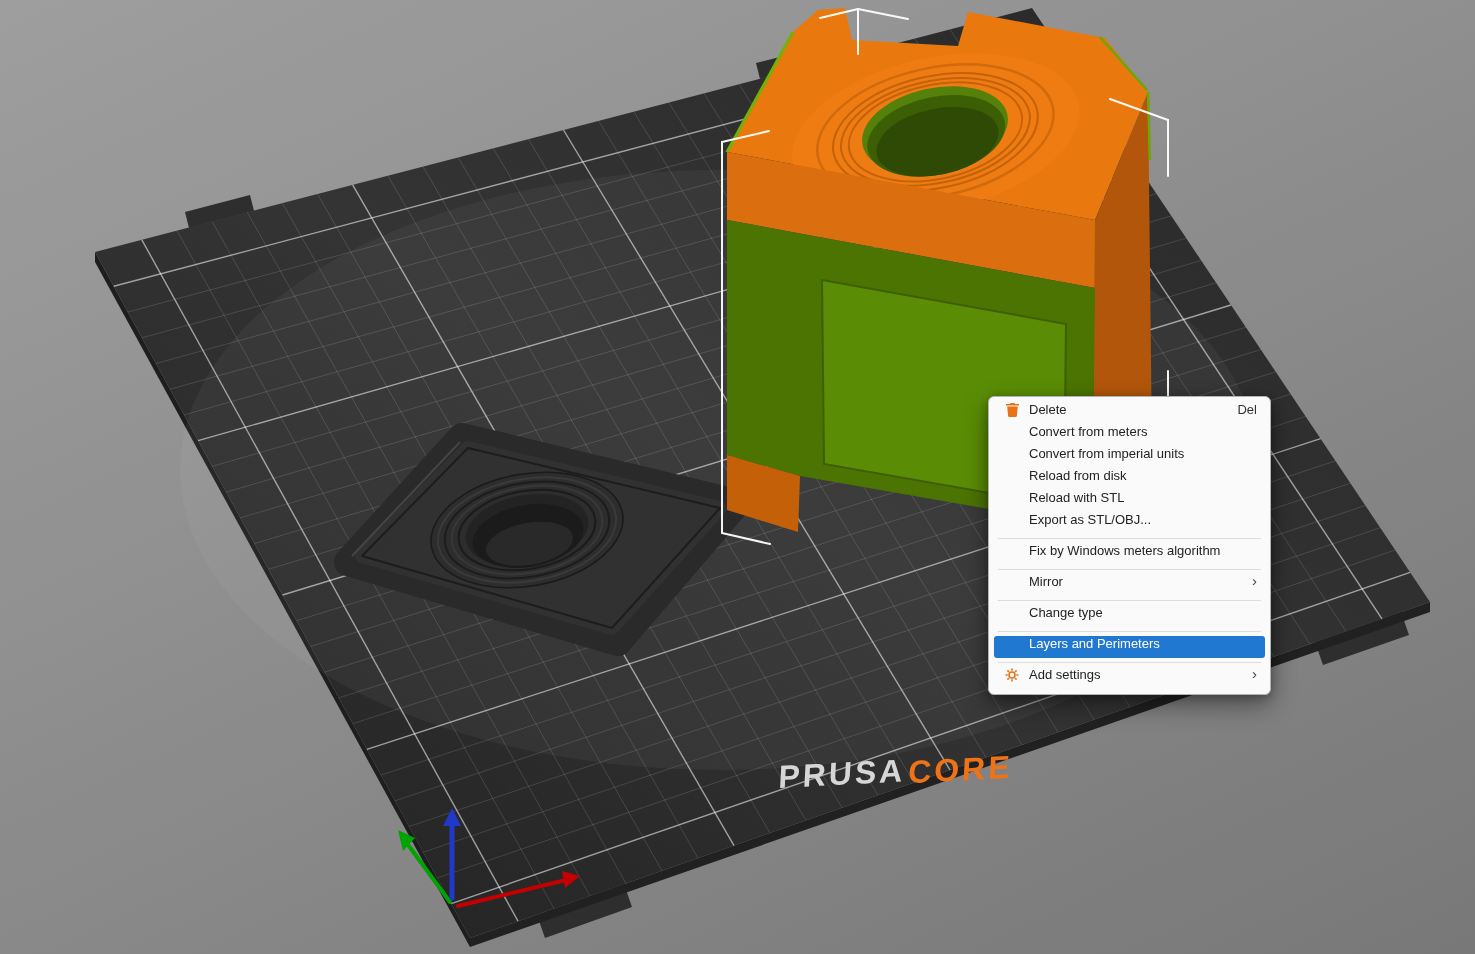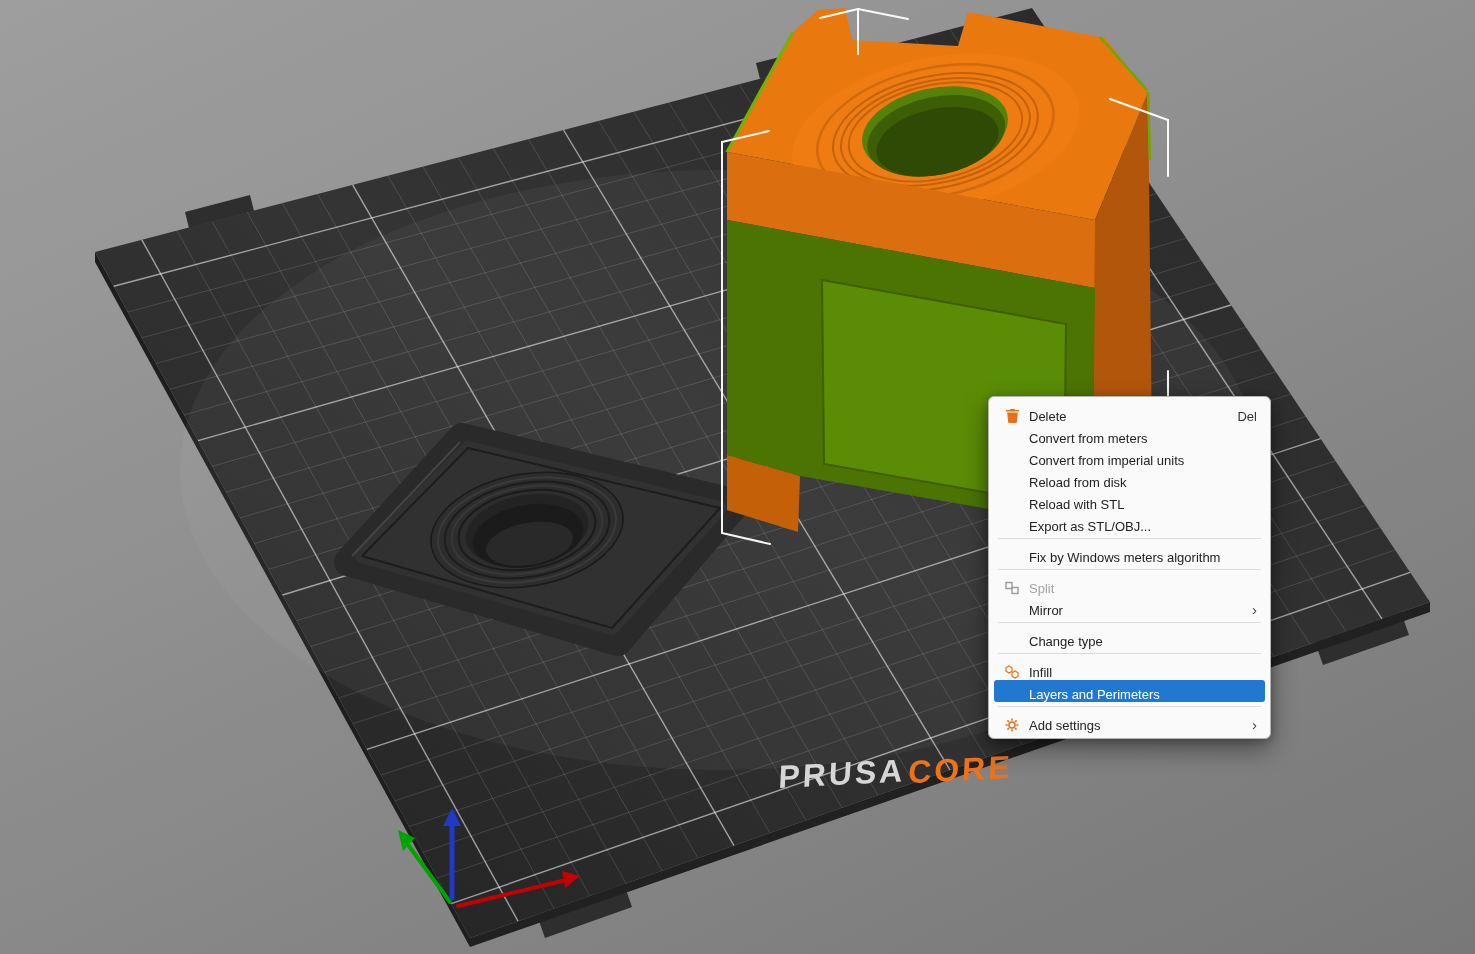--- a/index.html
+++ b/index.html
@@ -10,21 +10,21 @@
   }
   svg.scene{position:absolute;left:0;top:0;}
   .bed-logo-text{font-family:"Liberation Sans",sans-serif;font-weight:bold;font-size:32px;letter-spacing:3px;}
   
   .menu{
     position:absolute;left:988px;top:396px;width:283px;box-sizing:border-box;
     background:#fafafa;border:1px solid #b3b3b3;border-radius:6px;
     box-shadow:0 10px 26px rgba(0,0,0,.42),0 2px 8px rgba(0,0,0,.25);
     padding:5px 0;font-size:13px;color:#222;user-select:none;
   }
-  .mi{display:flex;align-items:flex-end;height:22px;margin:0 5px;padding:0 8px;border-radius:3px;cursor:default;}
+  .mi{display:flex;align-items:flex-start;height:22px;margin:0 5px;padding:0 8px;border-radius:3px;cursor:default;}
   .mi .ic{flex:0 0 20px;width:20px;height:16px;display:flex;align-items:center;justify-content:center;margin-right:7px;}
   .mi .lb{flex:1;white-space:nowrap;}
   .mi .sc{margin-left:4px;color:#333;}
   .mi .ar{margin-left:12px;color:#444;font-size:15px;line-height:1;transform:translateY(-1px);}
   .mi.hl{background:#2078d0;color:#ffffff;}
   .mi.dis{color:#a3a3a3;}
   .sep{height:1px;background:#dcdcdc;margin:4px 9px;}
 </style>
 </head>
 <body>
@@ -215,56 +215,35 @@
 
     <div class="sep"></div>
 
     <div class="mi">
       <span class="ic"></span>
       <span class="lb">Fix by Windows meters algorithm</span>
     </div>
 
     <div class="sep"></div>
 
-    <div class="mi dis">
-      <span class="ic">
-        <svg width="14" height="14" viewBox="0 0 14 14">
-            <g fill="none" stroke="#9a9a9a" stroke-width="1.4">
-              <rect x="1" y="1.5" width="6" height="6"></rect>
-              <rect x="7" y="6.5" width="6" height="6"></rect>
-            </g>
-          </svg>
-      </span>
-      <span class="lb">Split</span>
-    </div>
     <div class="mi">
       <span class="ic"></span>
       <span class="lb">Mirror</span>
       <span class="ar">›</span>
     </div>
 
     <div class="sep"></div>
 
     <div class="mi">
       <span class="ic"></span>
       <span class="lb">Change type</span>
     </div>
 
     <div class="sep"></div>
 
-    <div class="mi">
-      <span class="ic">
-        <svg width="14" height="14" viewBox="0 0 14 14">
-            <g fill="none" stroke="#e87117" stroke-width="1.2">
-              <path d="M4 1l3 1.8v3.4L4 8 1 6.2V2.8zM10 6l3 1.8v3.4L10 13l-3-1.8V7.8z"></path>
-            </g>
-          </svg>
-      </span>
-      <span class="lb">Infill</span>
-    </div>
     <div class="mi hl">
       <span class="ic"></span>
       <span class="lb">Layers and Perimeters</span>
     </div>
 
     <div class="sep"></div>
 
     <div class="mi">
       <span class="ic">
         <svg width="14" height="14" viewBox="0 0 14 14">

